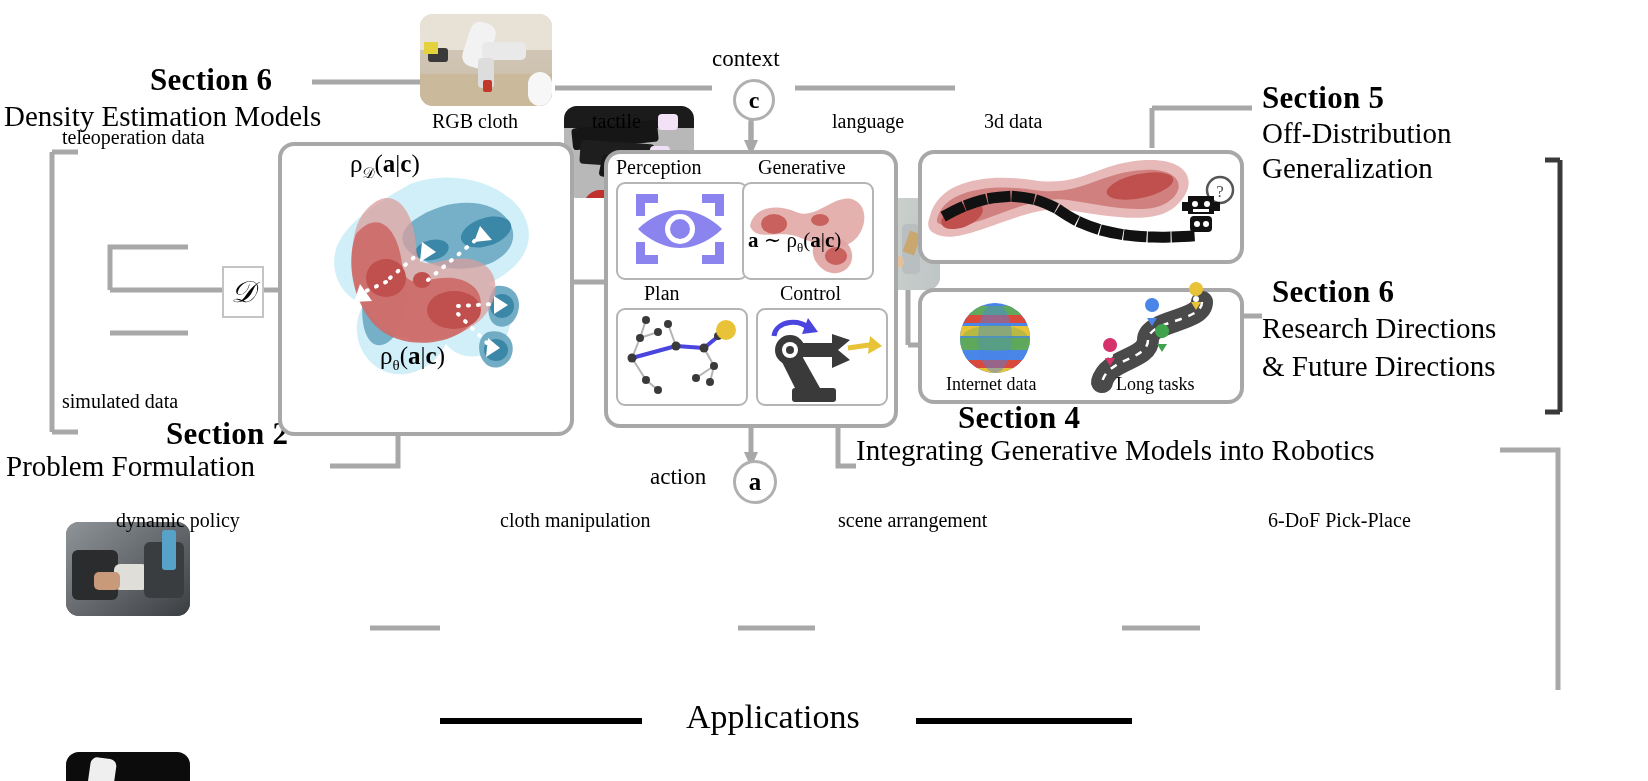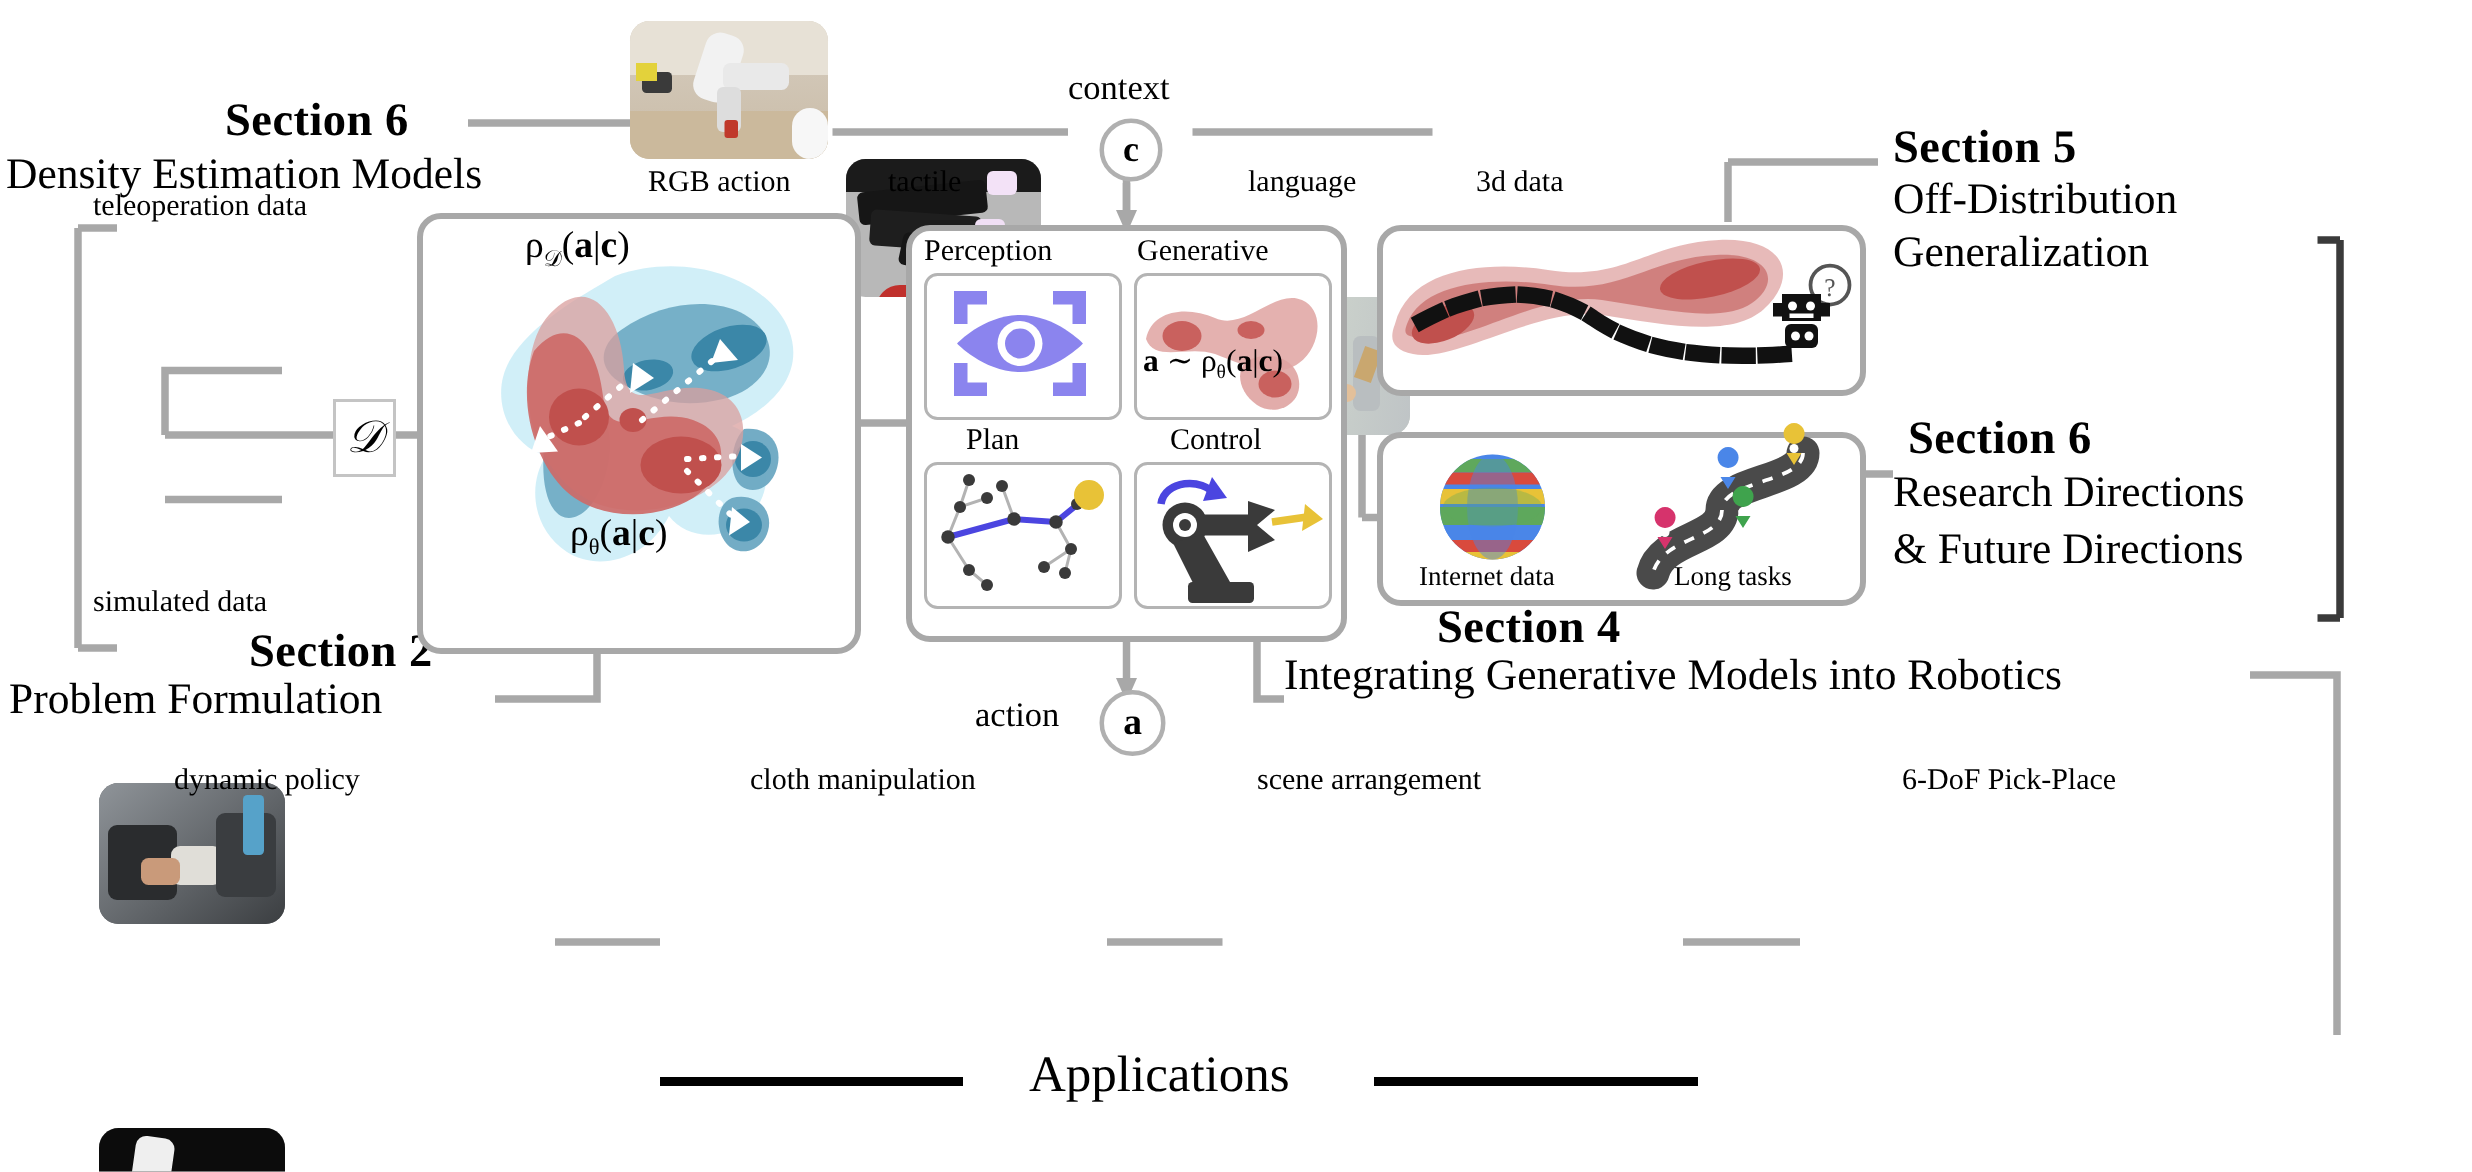--- a/index.html
+++ b/index.html
@@ -90,21 +90,21 @@
   <i style="left:0;top:0;width:132px;height:36px;background:#e7e1d6;"></i>
   <i style="left:0;top:60px;width:132px;height:32px;background:#cbb99c;"></i>
   <i style="left:46px;top:8px;width:26px;height:46px;background:#f2f2f2;border-radius:10px;transform:rotate(18deg);"></i>
   <i style="left:62px;top:28px;width:44px;height:18px;background:#e9e9e9;border-radius:5px;"></i>
   <i style="left:58px;top:44px;width:16px;height:30px;background:#ddd;border-radius:4px;"></i>
   <i style="left:63px;top:66px;width:9px;height:12px;background:#c0392b;border-radius:2px;"></i>
   <i style="left:8px;top:34px;width:20px;height:14px;background:#3a3a3a;border-radius:3px;"></i>
   <i style="left:4px;top:28px;width:14px;height:12px;background:#e3d23b;"></i>
   <i style="left:108px;top:58px;width:24px;height:34px;background:#f7f7f7;border-radius:12px;"></i>
 </div>
-<div class="abs cap" style="left:432px;top:110px;">RGB action</div>
+<div class="abs cap" style="left:432px;top:110px;">RGB cloth</div>
 
 <div class="abs photo" style="left:564px;top:14px;width:130px;height:92px;background:#b8b8b8;">
   <i style="left:0;top:0;width:130px;height:22px;background:#1b1b1b;"></i>
   <i style="left:8px;top:18px;width:86px;height:22px;background:#161616;border-radius:4px;transform:rotate(-6deg);"></i>
   <i style="left:16px;top:36px;width:74px;height:24px;background:#1e1e1e;border-radius:4px;transform:rotate(4deg);"></i>
   <i style="left:36px;top:54px;width:58px;height:22px;background:#161616;border-radius:4px;transform:rotate(12deg);"></i>
   <i style="left:94px;top:8px;width:20px;height:16px;background:#f3e2f7;border-radius:4px;"></i>
   <i style="left:86px;top:40px;width:20px;height:15px;background:#f0dff5;border-radius:4px;"></i>
   <i style="left:82px;top:66px;width:20px;height:15px;background:#f0dff5;border-radius:4px;"></i>
   <i style="left:20px;top:84px;width:70px;height:16px;background:#c0302c;border-radius:40px 40px 0 0;"></i>
@@ -225,21 +225,21 @@
         <path d="M18 80 h22 v-9 h-13 v-13 h-9 z"></path>
         <path d="M106 80 h-22 v-9 h13 v-13 h9 z"></path>
         <path d="M62 26 C86 26 104 45 104 45 C104 45 86 64 62 64 C38 64 20 45 20 45 C20 45 38 26 62 26 Z"></path>
       </g>
       <circle cx="62" cy="45" r="15" fill="#fff"></circle>
       <circle cx="62" cy="45" r="10" fill="#8b84ee"></circle>
     </svg>
   </div>
 
   <div class="abs cap" style="left:150px;top:2px;">Generative</div>
-  <div class="subcard" style="left:148px;top:28px;width:128px;height:94px;">
+  <div class="subcard" style="left:134px;top:28px;width:128px;height:94px;">
     <svg style="position:absolute;left:0;top:0;width:124px;height:90px;" viewBox="0 0 124 90">
       <path d="M6 42 C10 22 34 20 52 28 C72 37 92 8 110 16 C126 23 122 48 108 58
                C92 70 68 58 52 52 C34 46 12 58 6 42 Z" fill="#dfa3a1" opacity="0.85"></path>
       <ellipse cx="30" cy="40" rx="13" ry="10" fill="#c9615e"></ellipse>
       <ellipse cx="76" cy="36" rx="9" ry="6" fill="#c9615e"></ellipse>
       <path d="M72 58 C86 48 106 54 108 70 C110 86 92 94 80 86 C68 78 66 64 72 58 Z" fill="#dfa3a1" opacity="0.9"></path>
       <ellipse cx="92" cy="72" rx="11" ry="9" fill="#c9615e"></ellipse>
     </svg>
     <div class="abs mth" style="left:4px;top:44px;font-size:21px;white-space:nowrap;">
       <b>a</b> ∼ ρ<sub style="font-size:13px;">θ</sub>(<b>a</b>|<b>c</b>)

